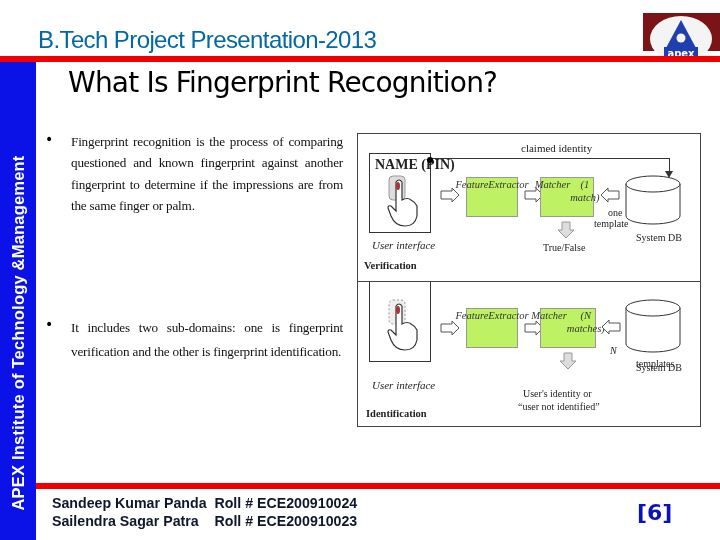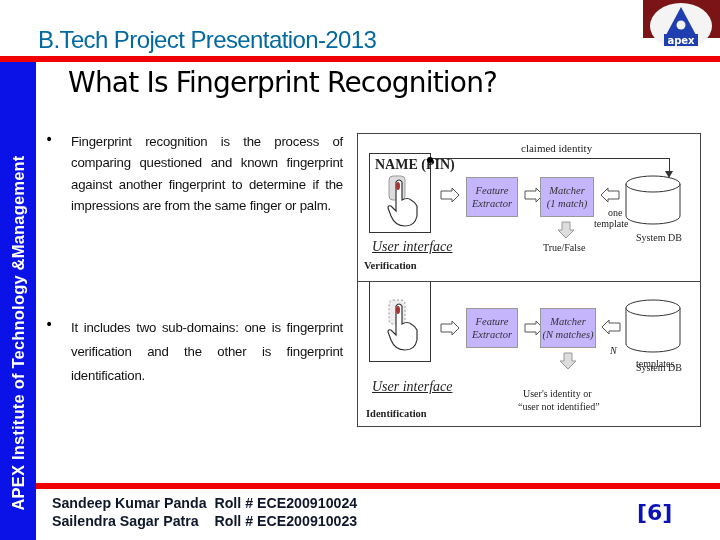--- a/index.html
+++ b/index.html
@@ -6,21 +6,21 @@
     html, body { width: 720px; height: 540px; background: #ffffff; overflow: hidden; }
     body { position: relative; font-family: "Liberation Sans", sans-serif; }
 
     .header-title {
       position: absolute; left: 38px; top: 26px;
       font-family: "Liberation Sans", sans-serif;
       font-size: 24px; color: #0369a1; letter-spacing: -0.6px;
       white-space: nowrap;
     }
     .logo-box {
-      position: absolute; left: 643px; top: 0; width: 77px; height: 38px;
+      position: absolute; left: 643px; top: 13px; width: 77px; height: 38px;
       background: #7a1416;
     }
     .logo-oval {
       position: absolute; left: 7px; top: 3px; width: 62px; height: 46px;
       border-radius: 50%; background: #f4f4f4;
     }
     .logo-oval svg { position: absolute; left: 0; top: 0; }
 
     .top-bar { position: absolute; left: 0; top: 56px; width: 720px; height: 6px; background: #f00000; }
     .bottom-bar { position: absolute; left: 36px; top: 483px; width: 684px; height: 6px; background: #f00000; }
@@ -43,37 +43,37 @@
       font-size: 28px; color: #000; letter-spacing: -0.8px;
       white-space: nowrap; font-weight: normal;
     }
 
     .bullet {
       position: absolute; left: 45px; font-family: "DejaVu Sans", sans-serif;
       font-size: 14px; color: #000;
     }
     .bullet-text {
       position: absolute; left: 71px; width: 272px;
-      font-family: Liberation Sans, sans-serif;
+      font-family: Liberation Serif, serif;
       font-size: 13.2px; line-height: 21.3px; color: #111;
       text-align: justify; letter-spacing: -0.2px;
     }
 
     .panel {
       position: absolute; left: 357px; width: 344px;
       border: 1px solid #444; background: #fff;
       font-family: "Liberation Serif", serif; color: #222;
     }
     .panel .abs { position: absolute; }
     .ui-box { position: absolute; border: 1px solid #333; background: #fff; }
-    .ui-label { font-style: italic; font-size: 14px; white-space: nowrap; text-decoration: underline; }
+    .ui-label { font-style: italic; font-size: 11px; white-space: nowrap; }
     .feature-box, .matcher-box {
-      position: absolute; background: #c4b5fd; border: 1px solid #999;
+      position: absolute; background: #bef264; border: 1px solid #999;
       font-style: italic; font-size: 10.5px; text-align: center; line-height: 13px;
-      display: flex; flex-direction: column; justify-content: center; color: #333;
+      display: flex; flex-direction: row; justify-content: center; color: #333;
     }
     .panel-name { font-weight: bold; font-size: 10.5px; white-space: nowrap; }
     .small { font-size: 10px; white-space: nowrap; }
 
     .footer-names {
       position: absolute; left: 52px; top: 494px;
       font-family: "Liberation Sans", sans-serif; font-weight: bold;
       font-size: 14.2px; line-height: 18px; color: #0f172a;
     }
     .footer-names .row { white-space: pre; }

